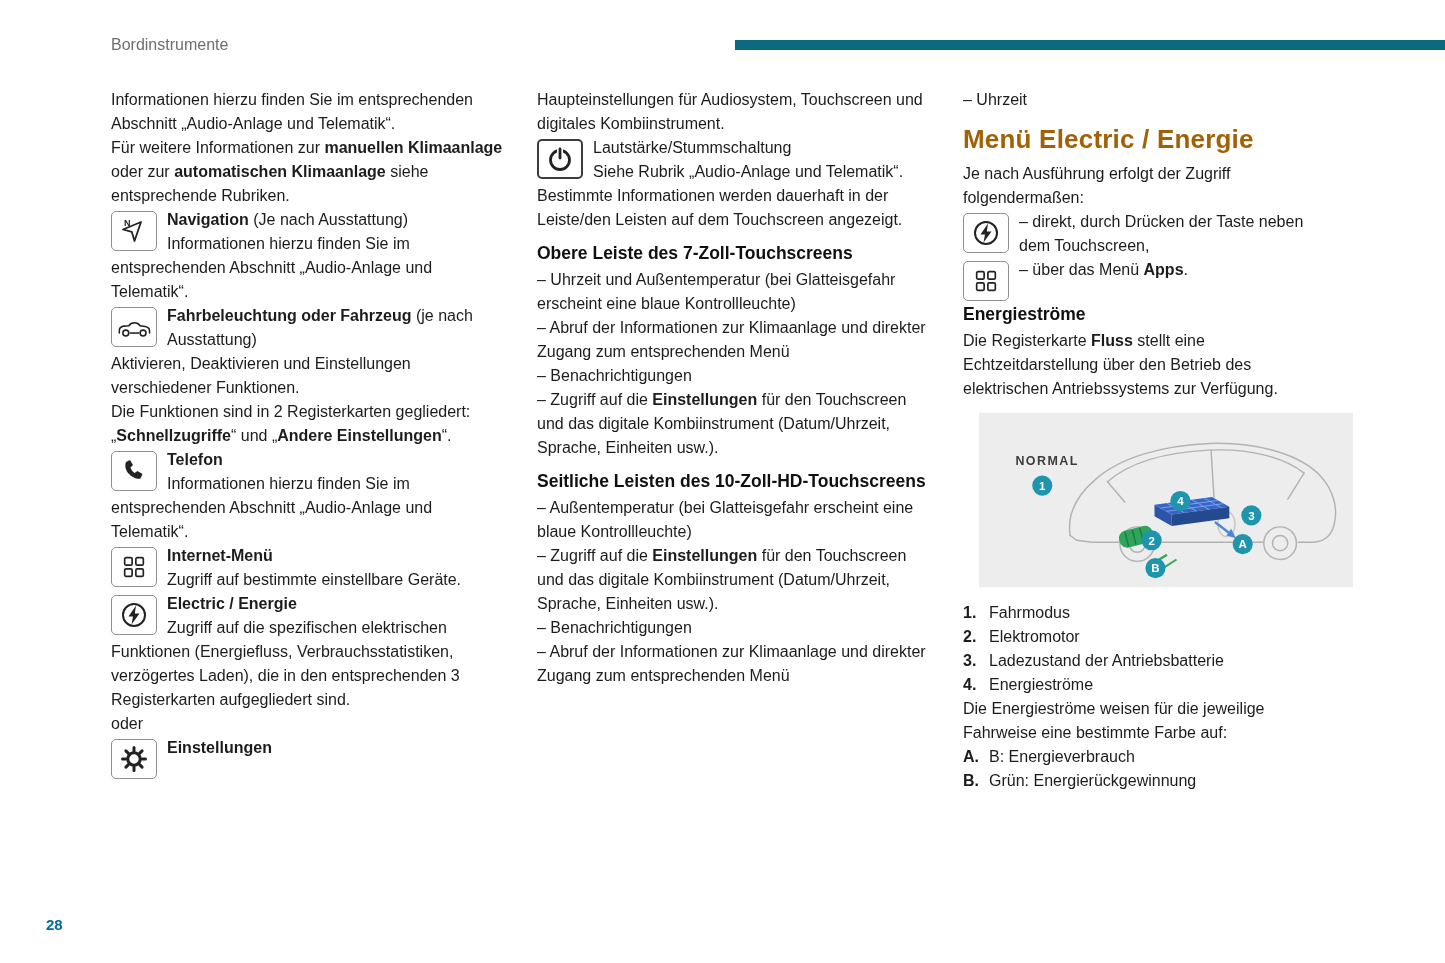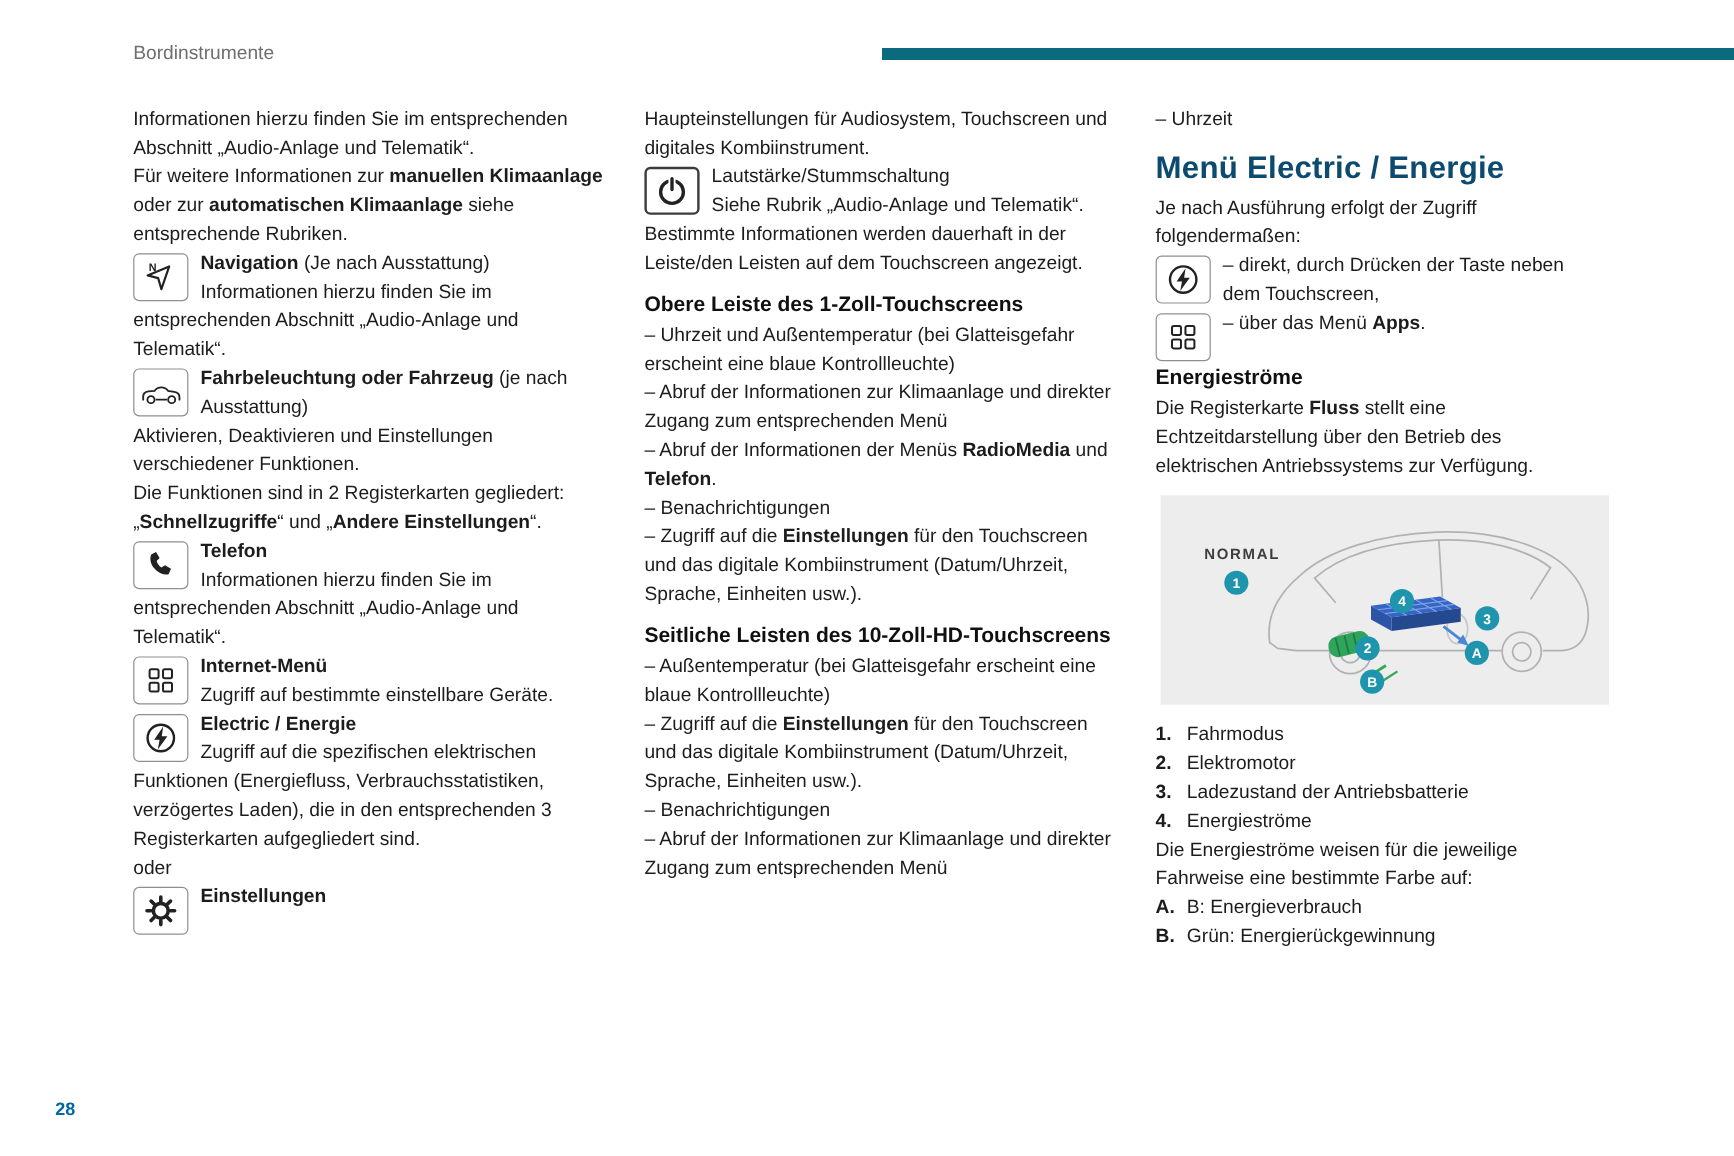--- a/index.html
+++ b/index.html
@@ -13,24 +13,24 @@
   .col1{width:400px;margin-right:26px;}
   .col2{width:396px;margin-right:30px;}
   .col3{width:374px;}
   p.doc{margin:0;}
   .iblock{clear:left;}
   .iblock::after{content:"";display:block;clear:none;}
   .ibox{float:left;width:46px;height:40px;border:1px solid #8f8f8f;border-radius:5px;
         display:flex;align-items:center;justify-content:center;margin:3px 10px 2px 0;
         background:#fff;box-sizing:border-box;}
   .ibox.bold{border-color:#3c3c3c;border-width:2px;}
-  h1.doc{clear:left;font-size:26px;line-height:30px;margin:12px 0 8px;font-weight:bold;color:#0c4a6e;letter-spacing:.2px;}
+  h1.doc{clear:left;font-size:26px;line-height:30px;margin:12px 0 8px;font-weight:bold;color:#a16207;letter-spacing:.2px;}
   h2.doc{clear:left;font-size:17.5px;line-height:22px;margin:10px 0 4px;font-weight:bold;color:#101010;}
   .gap-sm{margin-top:8px;}
-  .figure{margin:8px 4px 10px;line-height:0;}
+  .figure{margin:8px 16px 10px;line-height:0;}
   .figure svg{display:block;}
   .legend-row{display:flex;}
   .legend-num{font-weight:bold;width:26px;flex:none;}
   .marker-txt{fill:#ffffff;font-weight:bold;font-size:12px;}
   .mode-label{fill:#3d3d3d;font-size:13px;letter-spacing:1.5px;font-weight:bold;}
 </style>
 </head>
 <body>
 
 <div class="page">
@@ -135,24 +135,23 @@
             <circle cx="15" cy="16" r="9.5" fill="none" stroke="#222" stroke-width="2.8"></circle>
             <line x1="15" y1="3.5" x2="15" y2="13.5" stroke="#fff" stroke-width="6"></line>
             <line x1="15" y1="5" x2="15" y2="14" stroke="#222" stroke-width="2.8" stroke-linecap="round"></line>
           </svg>
         </span>
         <p class="doc">Lautstärke/Stummschaltung<br>Siehe Rubrik „Audio-Anlage und Telematik“.</p>
       </div>
 
       <p class="doc">Bestimmte Informationen werden dauerhaft in der Leiste/den Leisten auf dem Touchscreen angezeigt.</p>
 
-      <h2 class="doc">Obere Leiste des 1-Zoll-Touchscreens</h2>
+      <h2 class="doc">Obere Leiste des 7-Zoll-Touchscreens</h2>
       <p class="doc">– Uhrzeit und Außentemperatur (bei Glatteisgefahr erscheint eine blaue Kontrollleuchte)</p>
       <p class="doc">– Abruf der Informationen zur Klimaanlage und direkter Zugang zum entsprechenden Menü</p>
-      <p class="doc">– Abruf der Informationen der Menüs <b>RadioMedia</b> und <b>Telefon</b>.</p>
       <p class="doc">– Benachrichtigungen</p>
       <p class="doc">– Zugriff auf die <b>Einstellungen</b> für den Touchscreen und das digitale Kombiinstrument (Datum/Uhrzeit, Sprache, Einheiten usw.).</p>
 
       <h2 class="doc">Seitliche Leisten des 10-Zoll-HD-Touchscreens</h2>
       <p class="doc">– Außentemperatur (bei Glatteisgefahr erscheint eine blaue Kontrollleuchte)</p>
       <p class="doc">– Zugriff auf die <b>Einstellungen</b> für den Touchscreen und das digitale Kombiinstrument (Datum/Uhrzeit, Sprache, Einheiten usw.).</p>
       <p class="doc">– Benachrichtigungen</p>
       <p class="doc">– Abruf der Informationen zur Klimaanlage und direkter Zugang zum entsprechenden Menü</p>
     </div>
 

